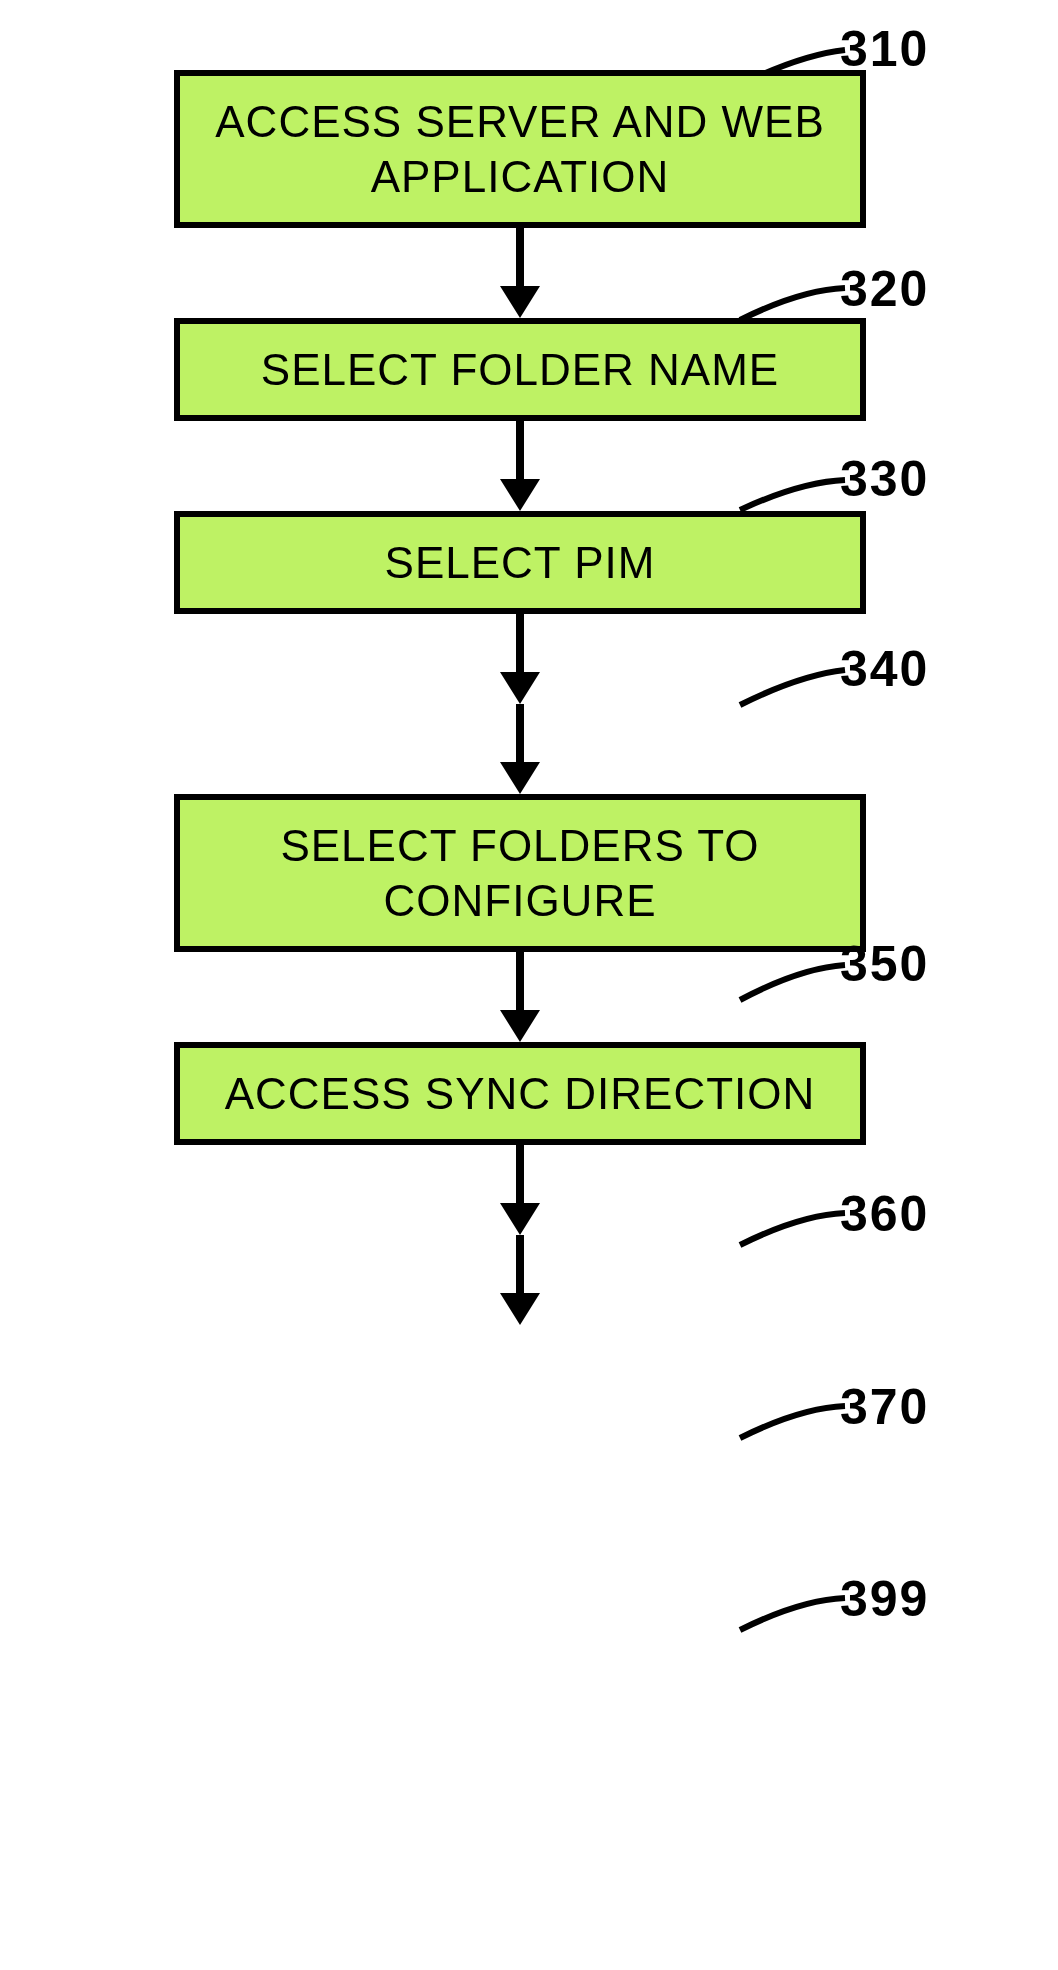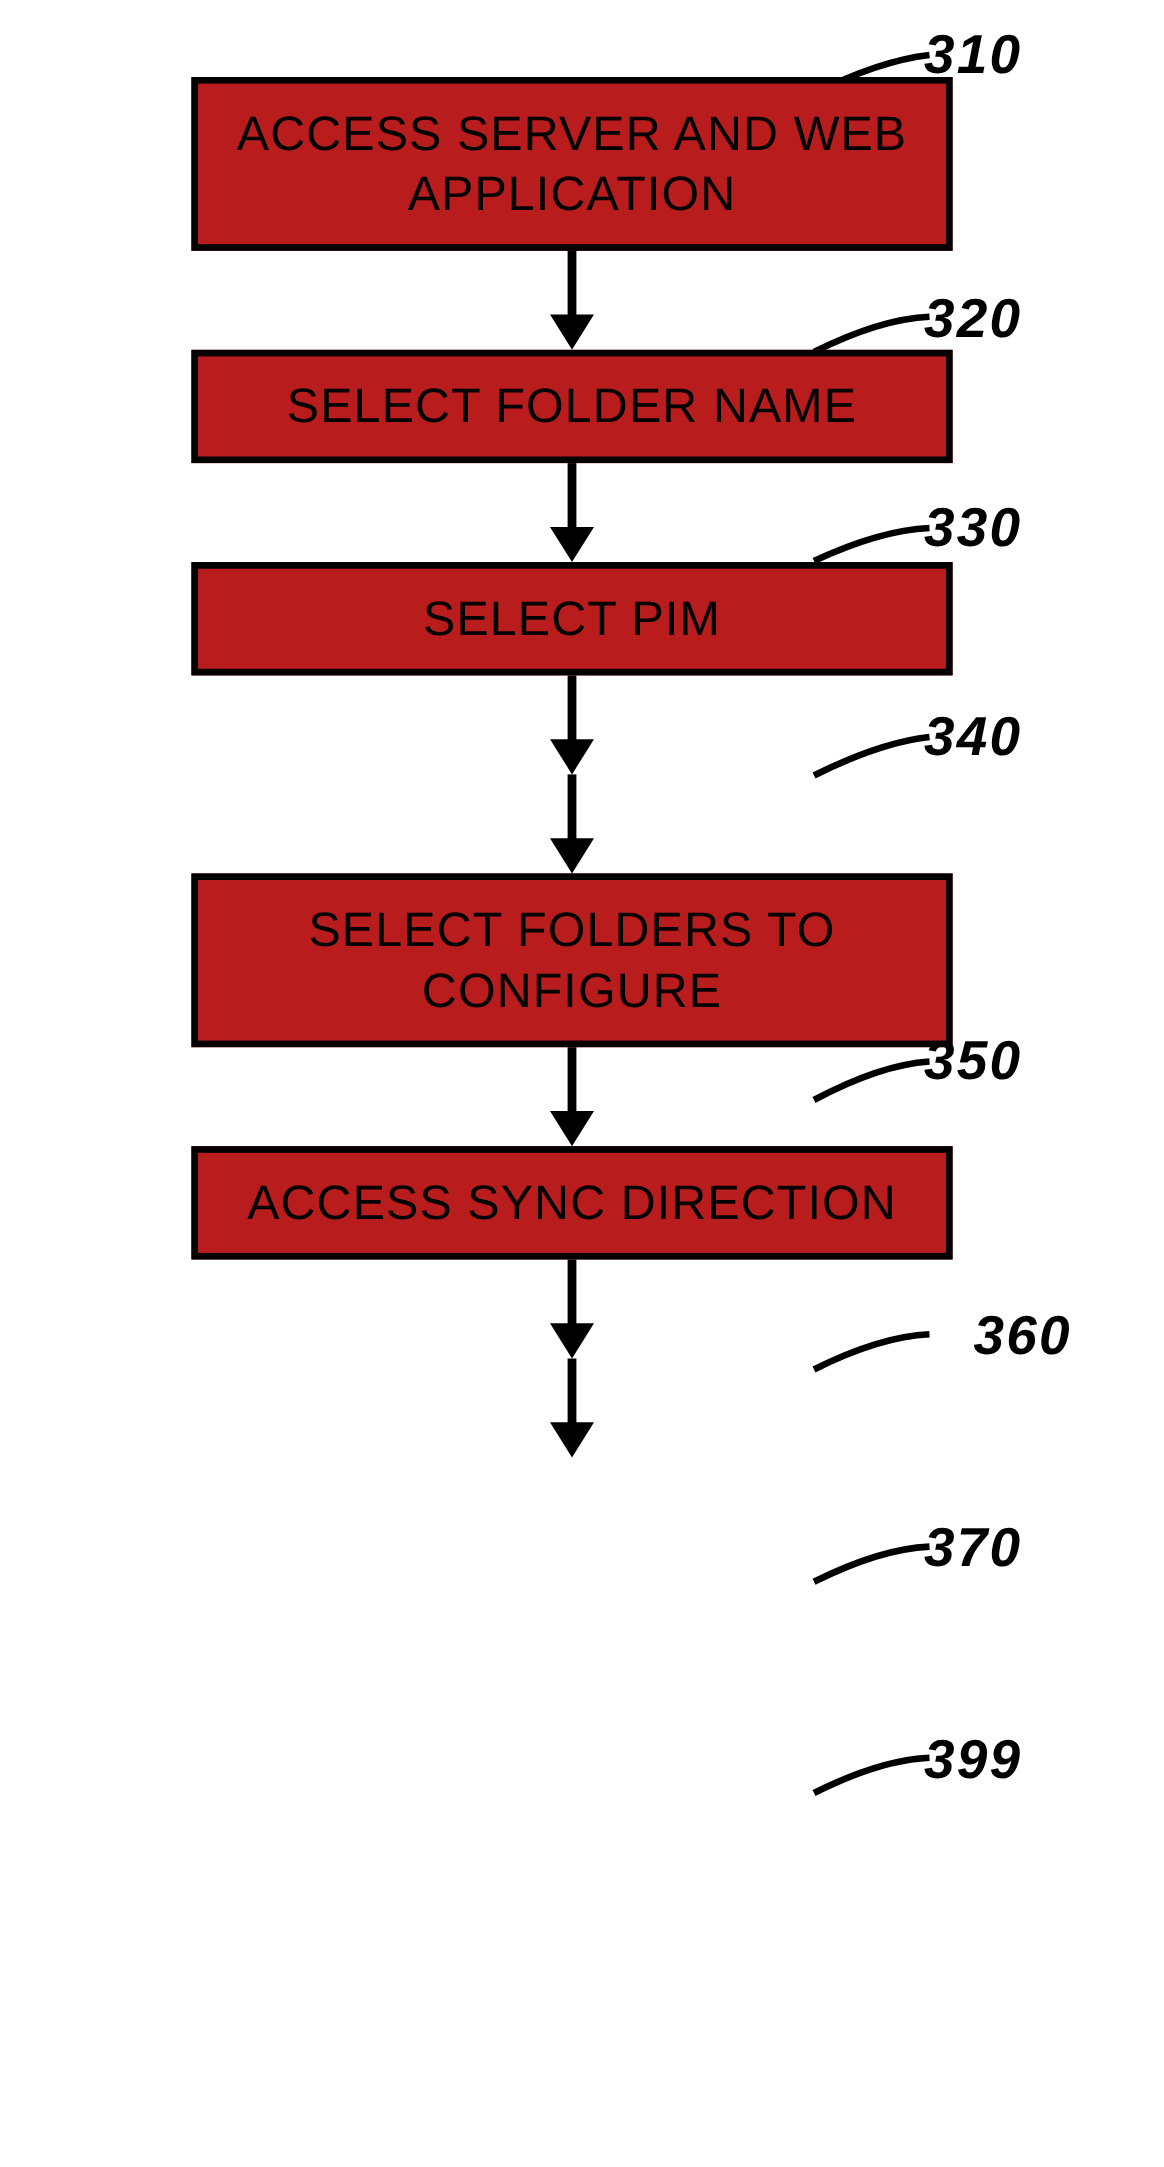--- a/index.html
+++ b/index.html
@@ -24,26 +24,25 @@
   .box {
     border: 6px solid #000;
     width: 660px;
     margin: 0 auto;
     padding: 18px 10px;
     text-align: center;
     font-size: 44px;
     line-height: 1.25;
     font-weight: 400;
     letter-spacing: 1px;
-    background: #b91c1c;
+    background: #bef264;
   }
   .label {
     position: absolute;
     font-size: 50px;
-    font-style: italic;
     font-weight: 700;
     letter-spacing: 2px;
   }
   .arrow-wrap {
     width: 660px;
     margin: 0 auto;
     height: 90px;
     position: relative;
   }
   .arrow-line {
@@ -125,15 +124,15 @@
       <div class="arrow-line"></div>
       <div class="arrow-head"></div>
     </div>
   </div>
 
 <div class="label" style="top: 20px; left: 840px;">310</div>
 <div class="label" style="top: 260px; left: 840px;">320</div>
 <div class="label" style="top: 450px; left: 840px;">330</div>
 <div class="label" style="top: 640px; left: 840px;">340</div>
 <div class="label" style="top: 935px; left: 840px;">350</div>
-<div class="label" style="top: 1185px; left: 840px; margin-left: 45px;">360</div>
+<div class="label" style="top: 1185px; left: 840px;">360</div>
 <div class="label" style="top: 1378px; left: 840px;">370</div>
 <div class="label" style="top: 1570px; left: 840px;">399</div>
 
 </body></html>

